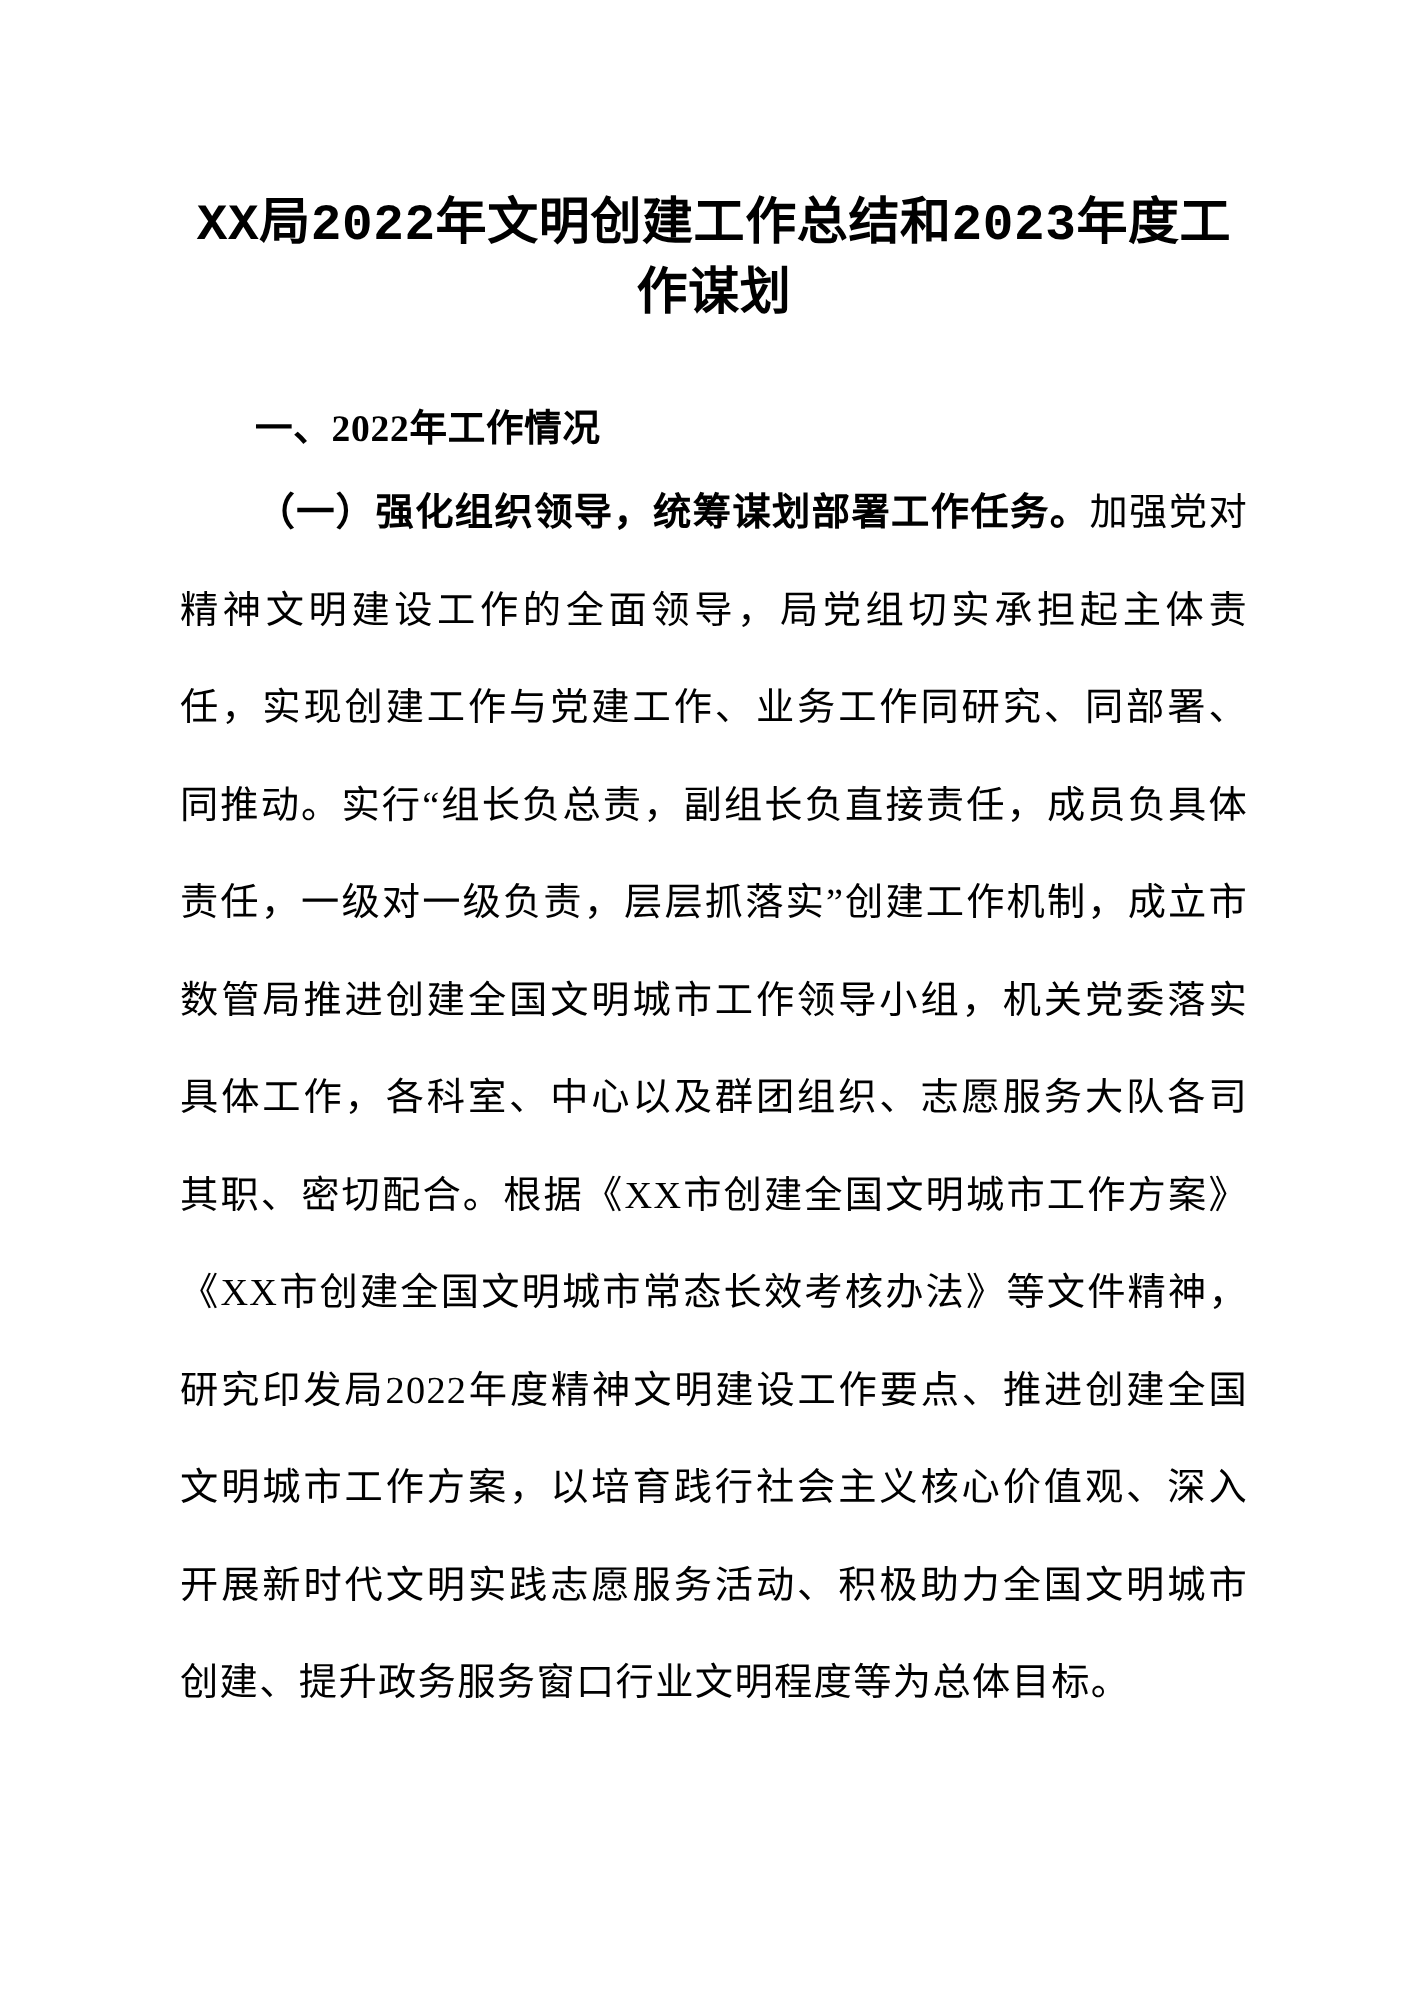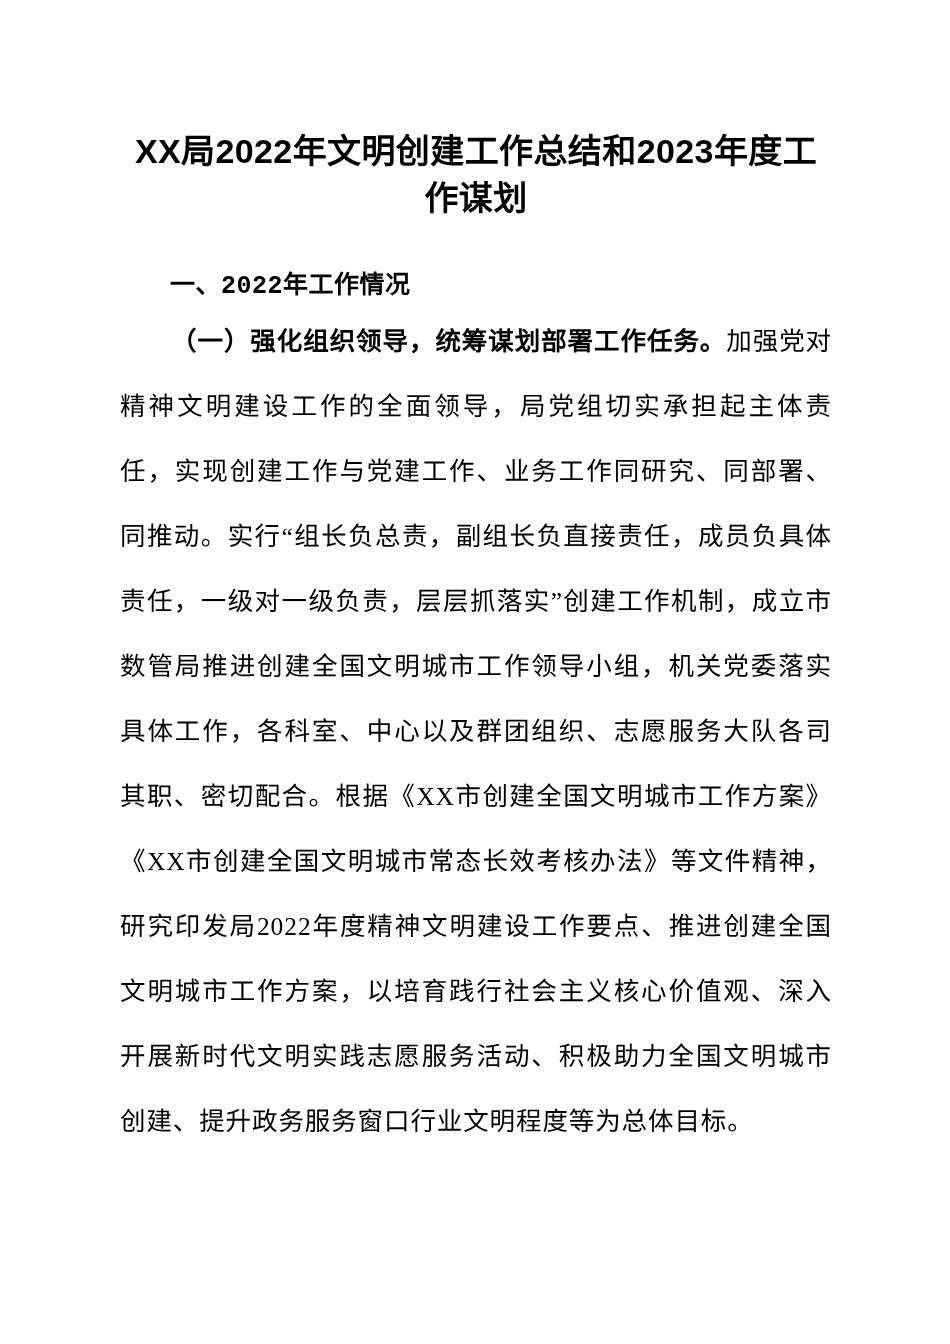--- a/index.html
+++ b/index.html
@@ -20,37 +20,37 @@
   .doc-body {
     position: absolute;
     left: 120px;
     top: 0;
     width: 712px;
   }
 
   .doc-title {
     margin: 0;
     padding-top: 128px;
-    font-family: Liberation Sans, sans-serif;
+    font-family: Liberation Mono, monospace;
     font-weight: bold;
     font-size: 34px;
     line-height: 47px;
     text-align: center;
     color: #000000;
     letter-spacing: 0.4px;
     word-break: break-all;
   }
 
   .title-spacer {
     height: 42px;
   }
 
   .section-heading {
     margin: 0;
-    font-family: Liberation Mono, monospace;
+    font-family: Liberation Serif, serif;
     font-weight: bold;
     font-size: 25px;
     line-height: 45px;
     color: #000000;
     text-indent: 50px;
     letter-spacing: 0.5px;
     word-break: break-all;
   }
 
   .para {

